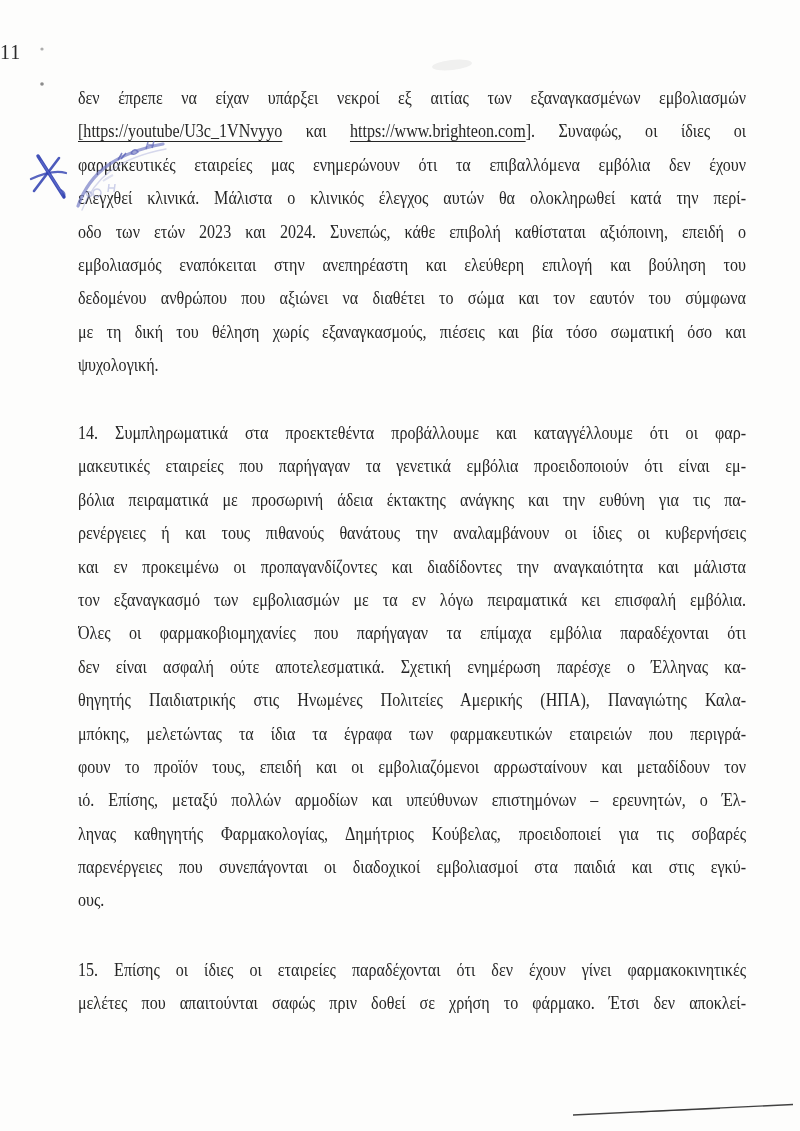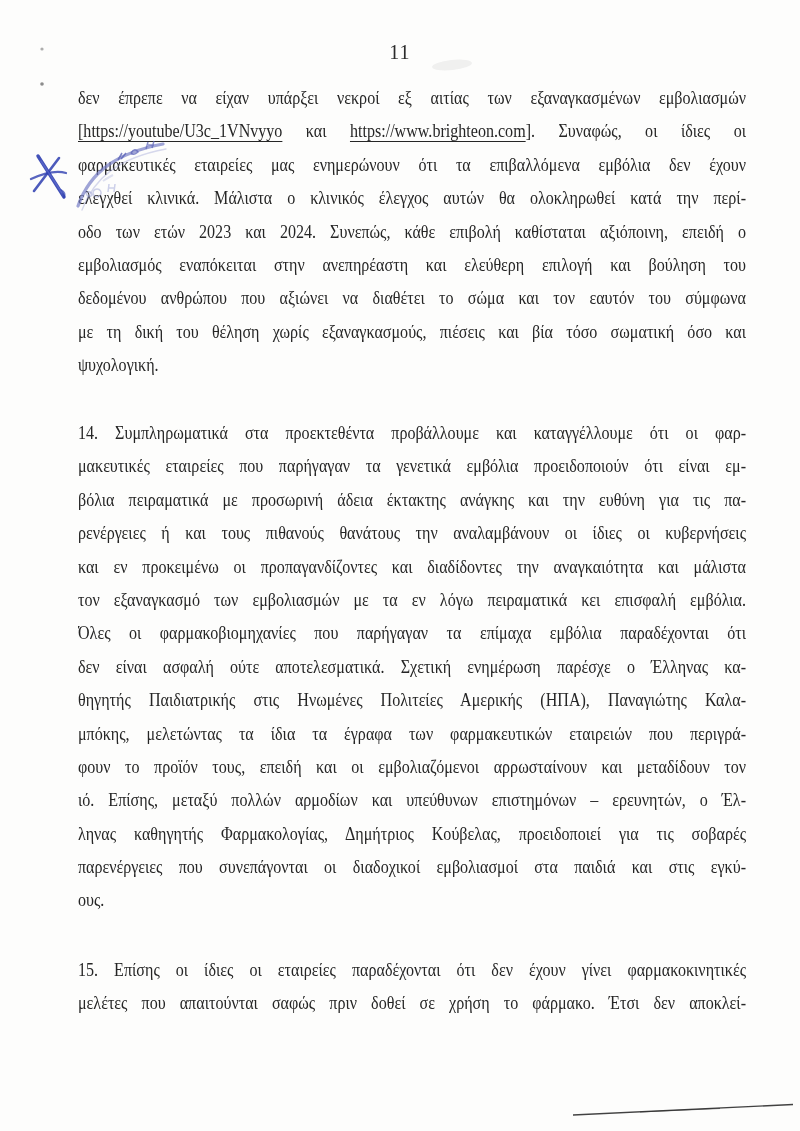--- a/index.html
+++ b/index.html
@@ -7,21 +7,21 @@
     width: 800px; height: 1131px;
     background: #fdfdfc;
     position: relative;
     overflow: hidden;
     font-family: "Liberation Serif", serif;
     color: #262626;
   }
   .page-number {
     position: absolute;
     top: 41px; left: 0; width: 800px;
-    text-align: center;
+    text-align: left;
     font-size: 20px;
     letter-spacing: 1px;
     color: #2b2b2b;
   }
   .para {
     position: absolute;
     left: 78px;
     width: 790px;
     transform: scaleX(0.8456);
     transform-origin: 0 0;

